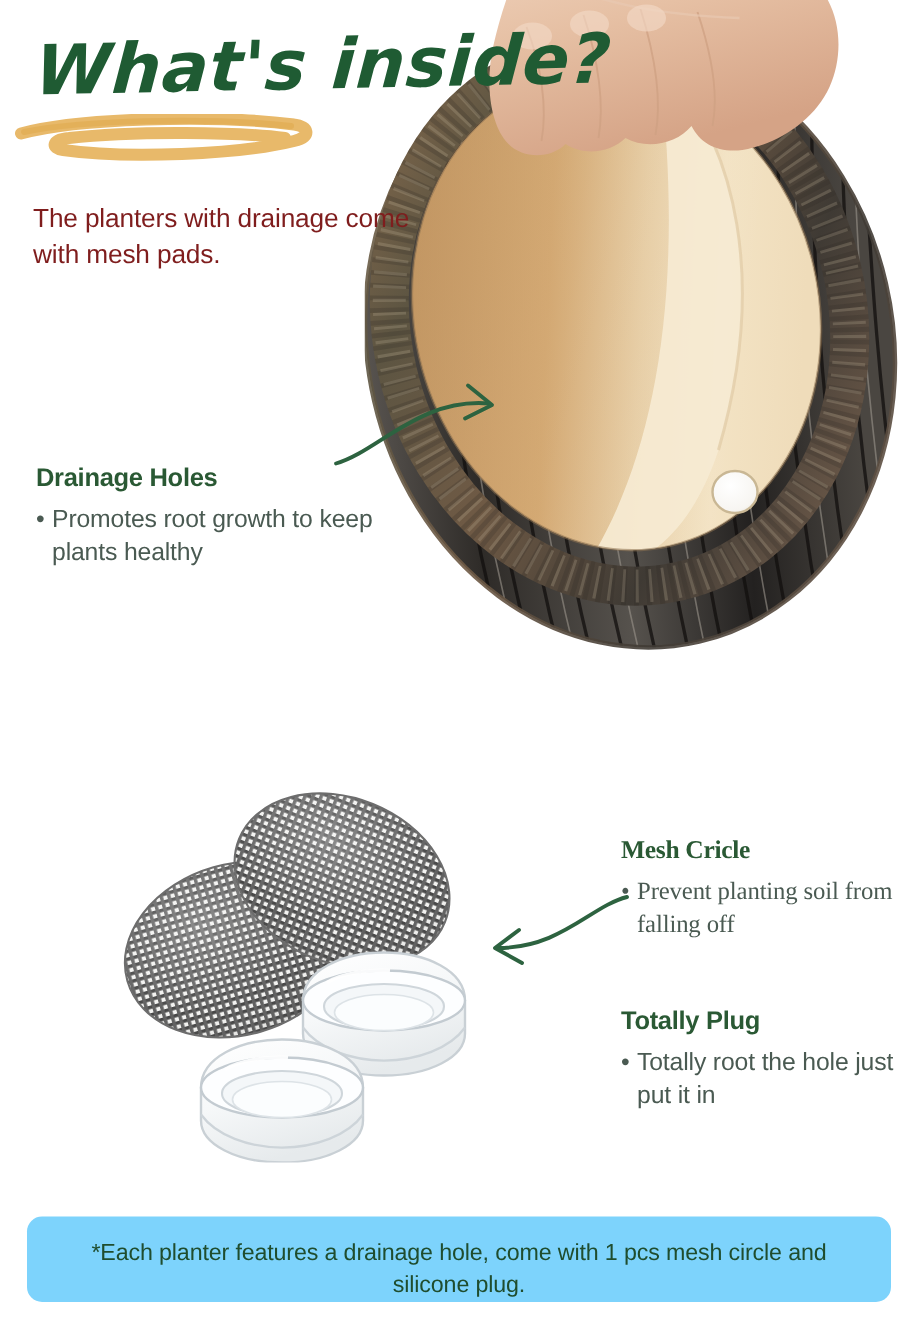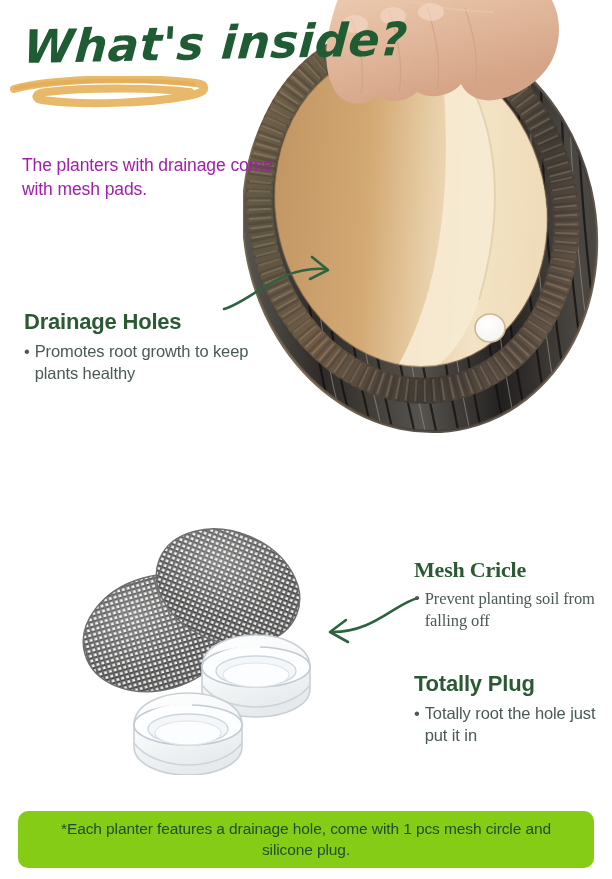--- a/index.html
+++ b/index.html
@@ -49,28 +49,27 @@
   }
 
   
   #subtitle {
     position: absolute;
     left: 22px;
     top: 133px;
     width: 270px;
     font-size: 17.5px;
     line-height: 1.38;
-    color: #a21caf;
+    color: #7f1d1d;
     letter-spacing: -0.1px;
-    margin-top: 20px;
   }
 
   
   .feature-heading {
-    font-size: 22px;
+    font-size: 17px;
     font-weight: 700;
     color: #2A5934;
     letter-spacing: -0.2px;
     line-height: 1.1;
     white-space: nowrap;
   }
   .feature-bullet {
     margin-top: 6px;
     font-size: 16.5px;
     line-height: 1.34;
@@ -130,24 +129,24 @@
   #arrow-drainage { left: 222px; top: 243px; width: 130px; height: 80px; }
   #arrow-mesh     { left: 322px; top: 592px; width: 100px; height: 62px; }
 
   
   #footer-note {
     position: absolute;
     left: 18px;
     top: 811px;
     width: 576px;
     height: 57px;
-    background: #84cc16;
+    background: #7dd3fc;
     border-radius: 10px;
     display: flex;
-    align-items: center;
+    align-items: flex-end;
     justify-content: center;
     box-sizing: border-box;
     padding: 0 18px;
   }
   #footer-note-text {
     font-size: 15.5px;
     line-height: 1.34;
     color: #1F4D2E;
     text-align: center;
     letter-spacing: -0.1px;

